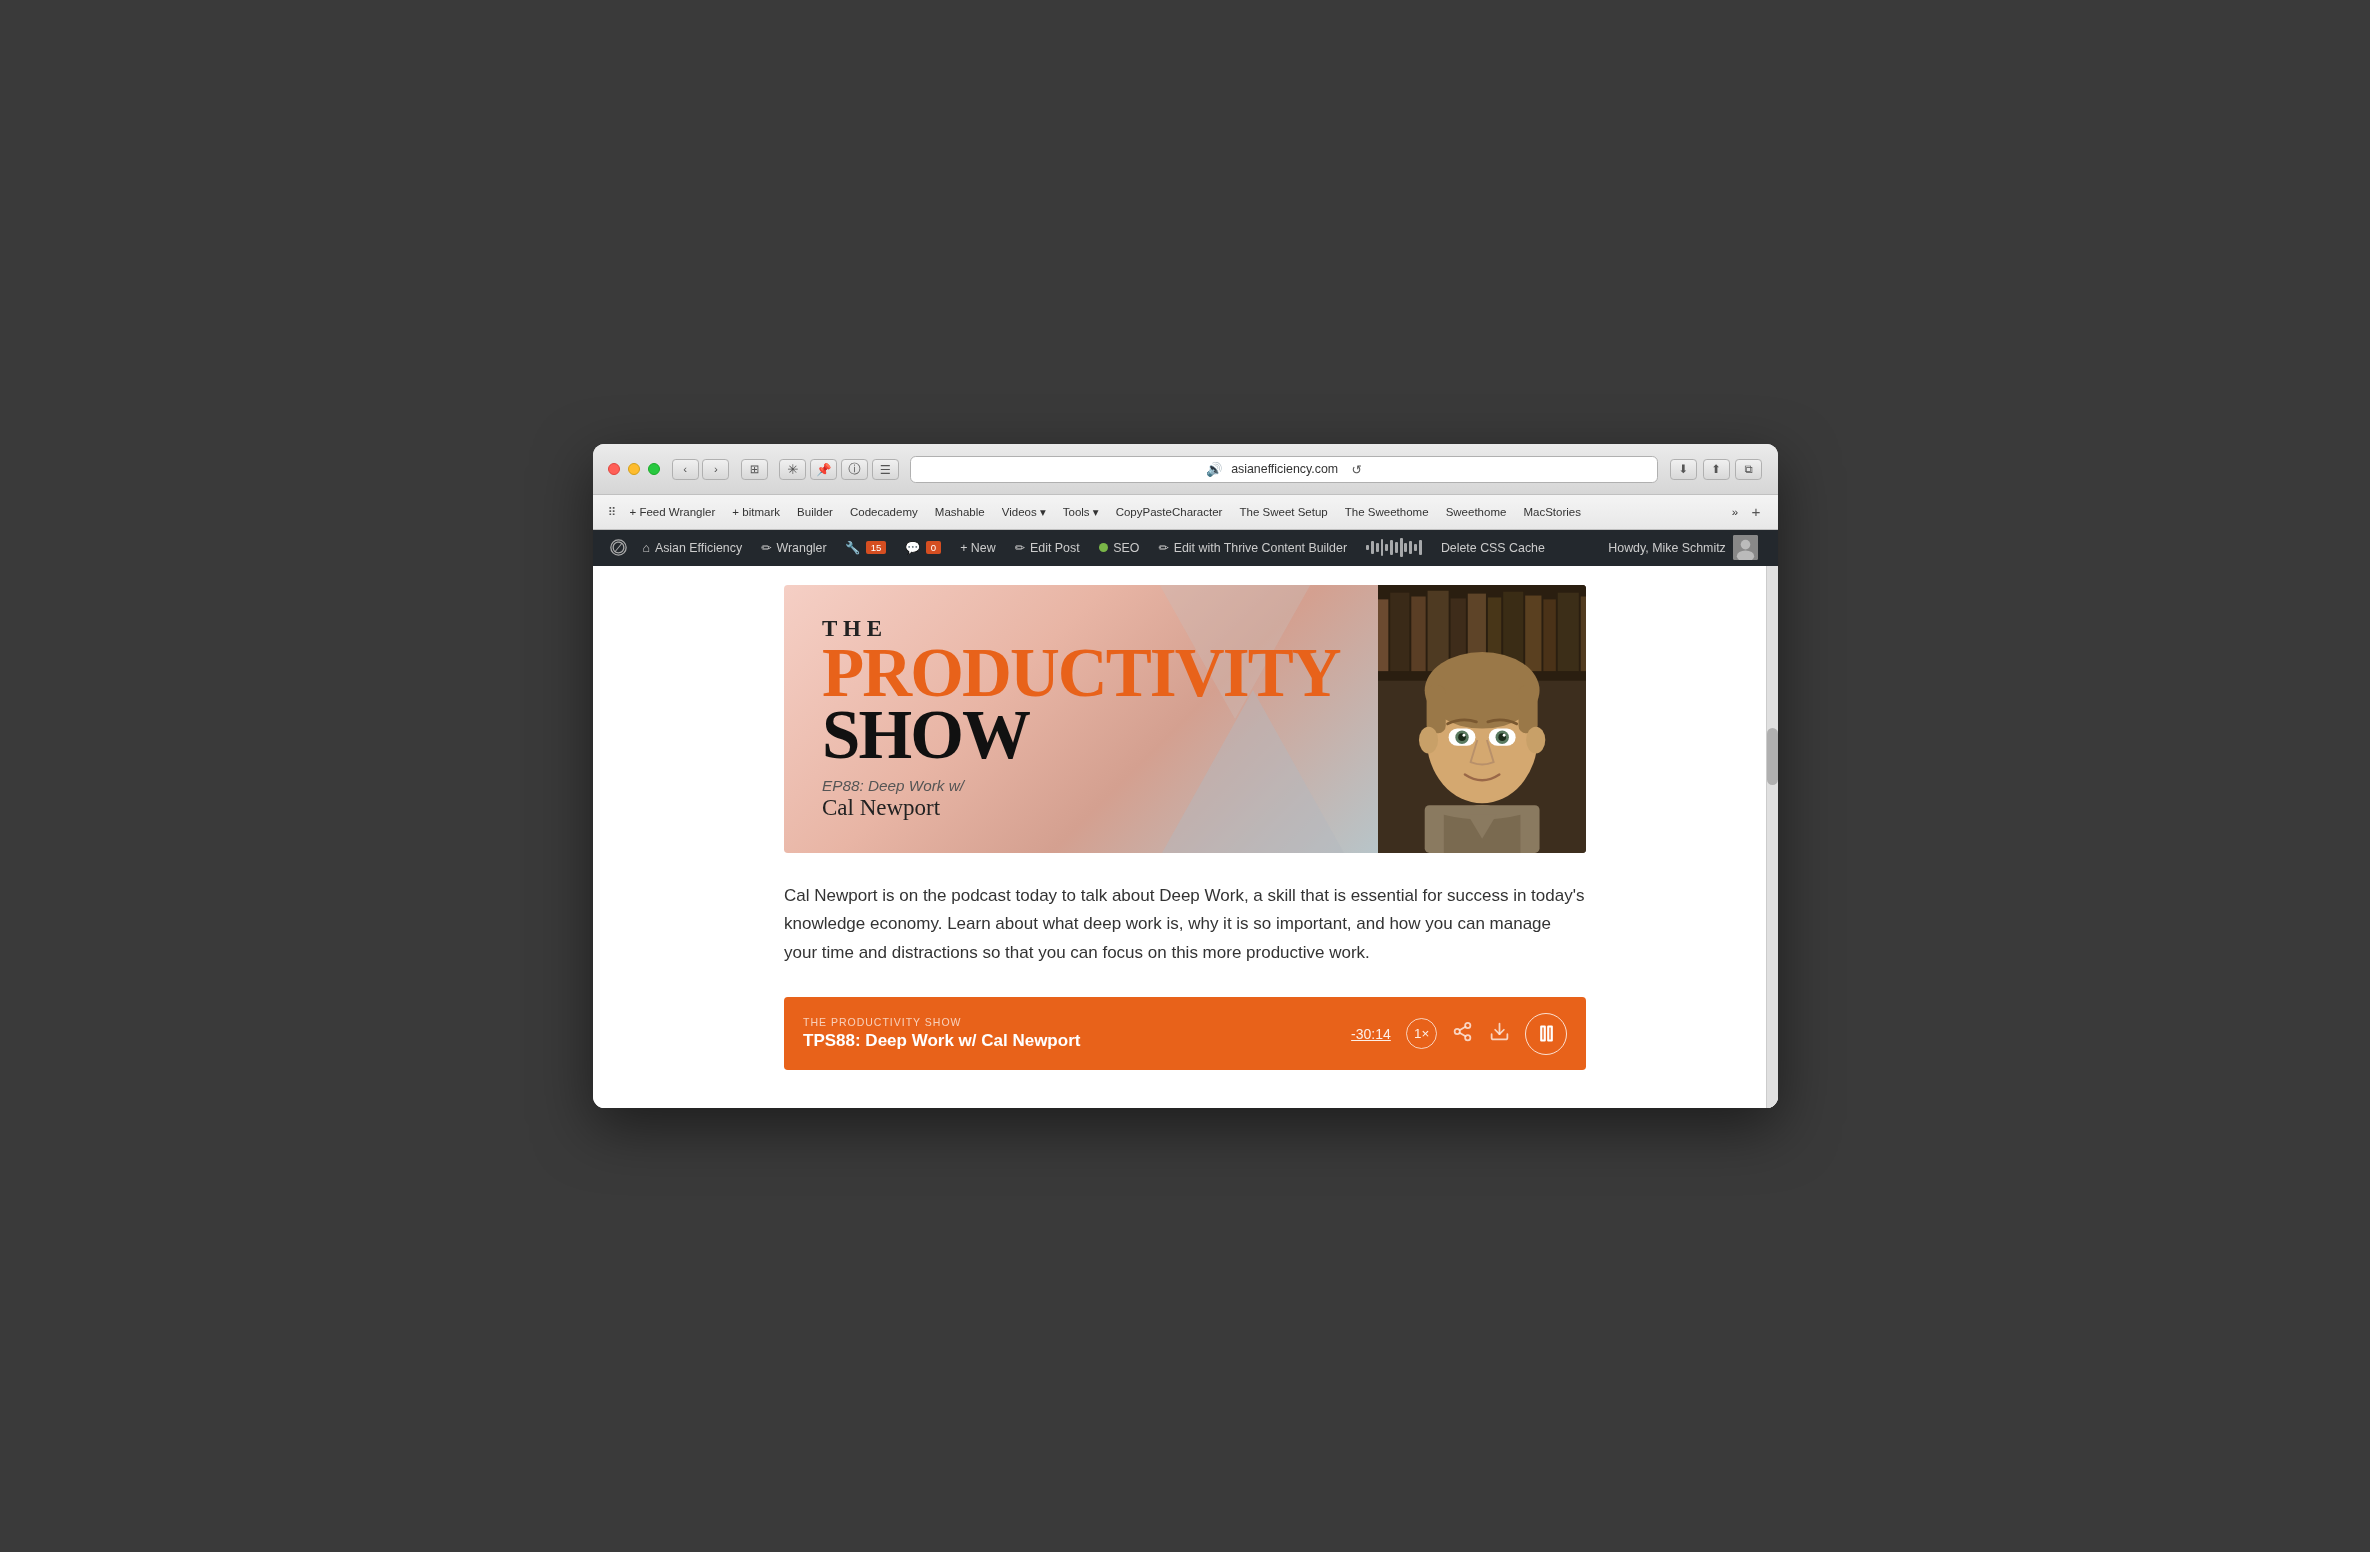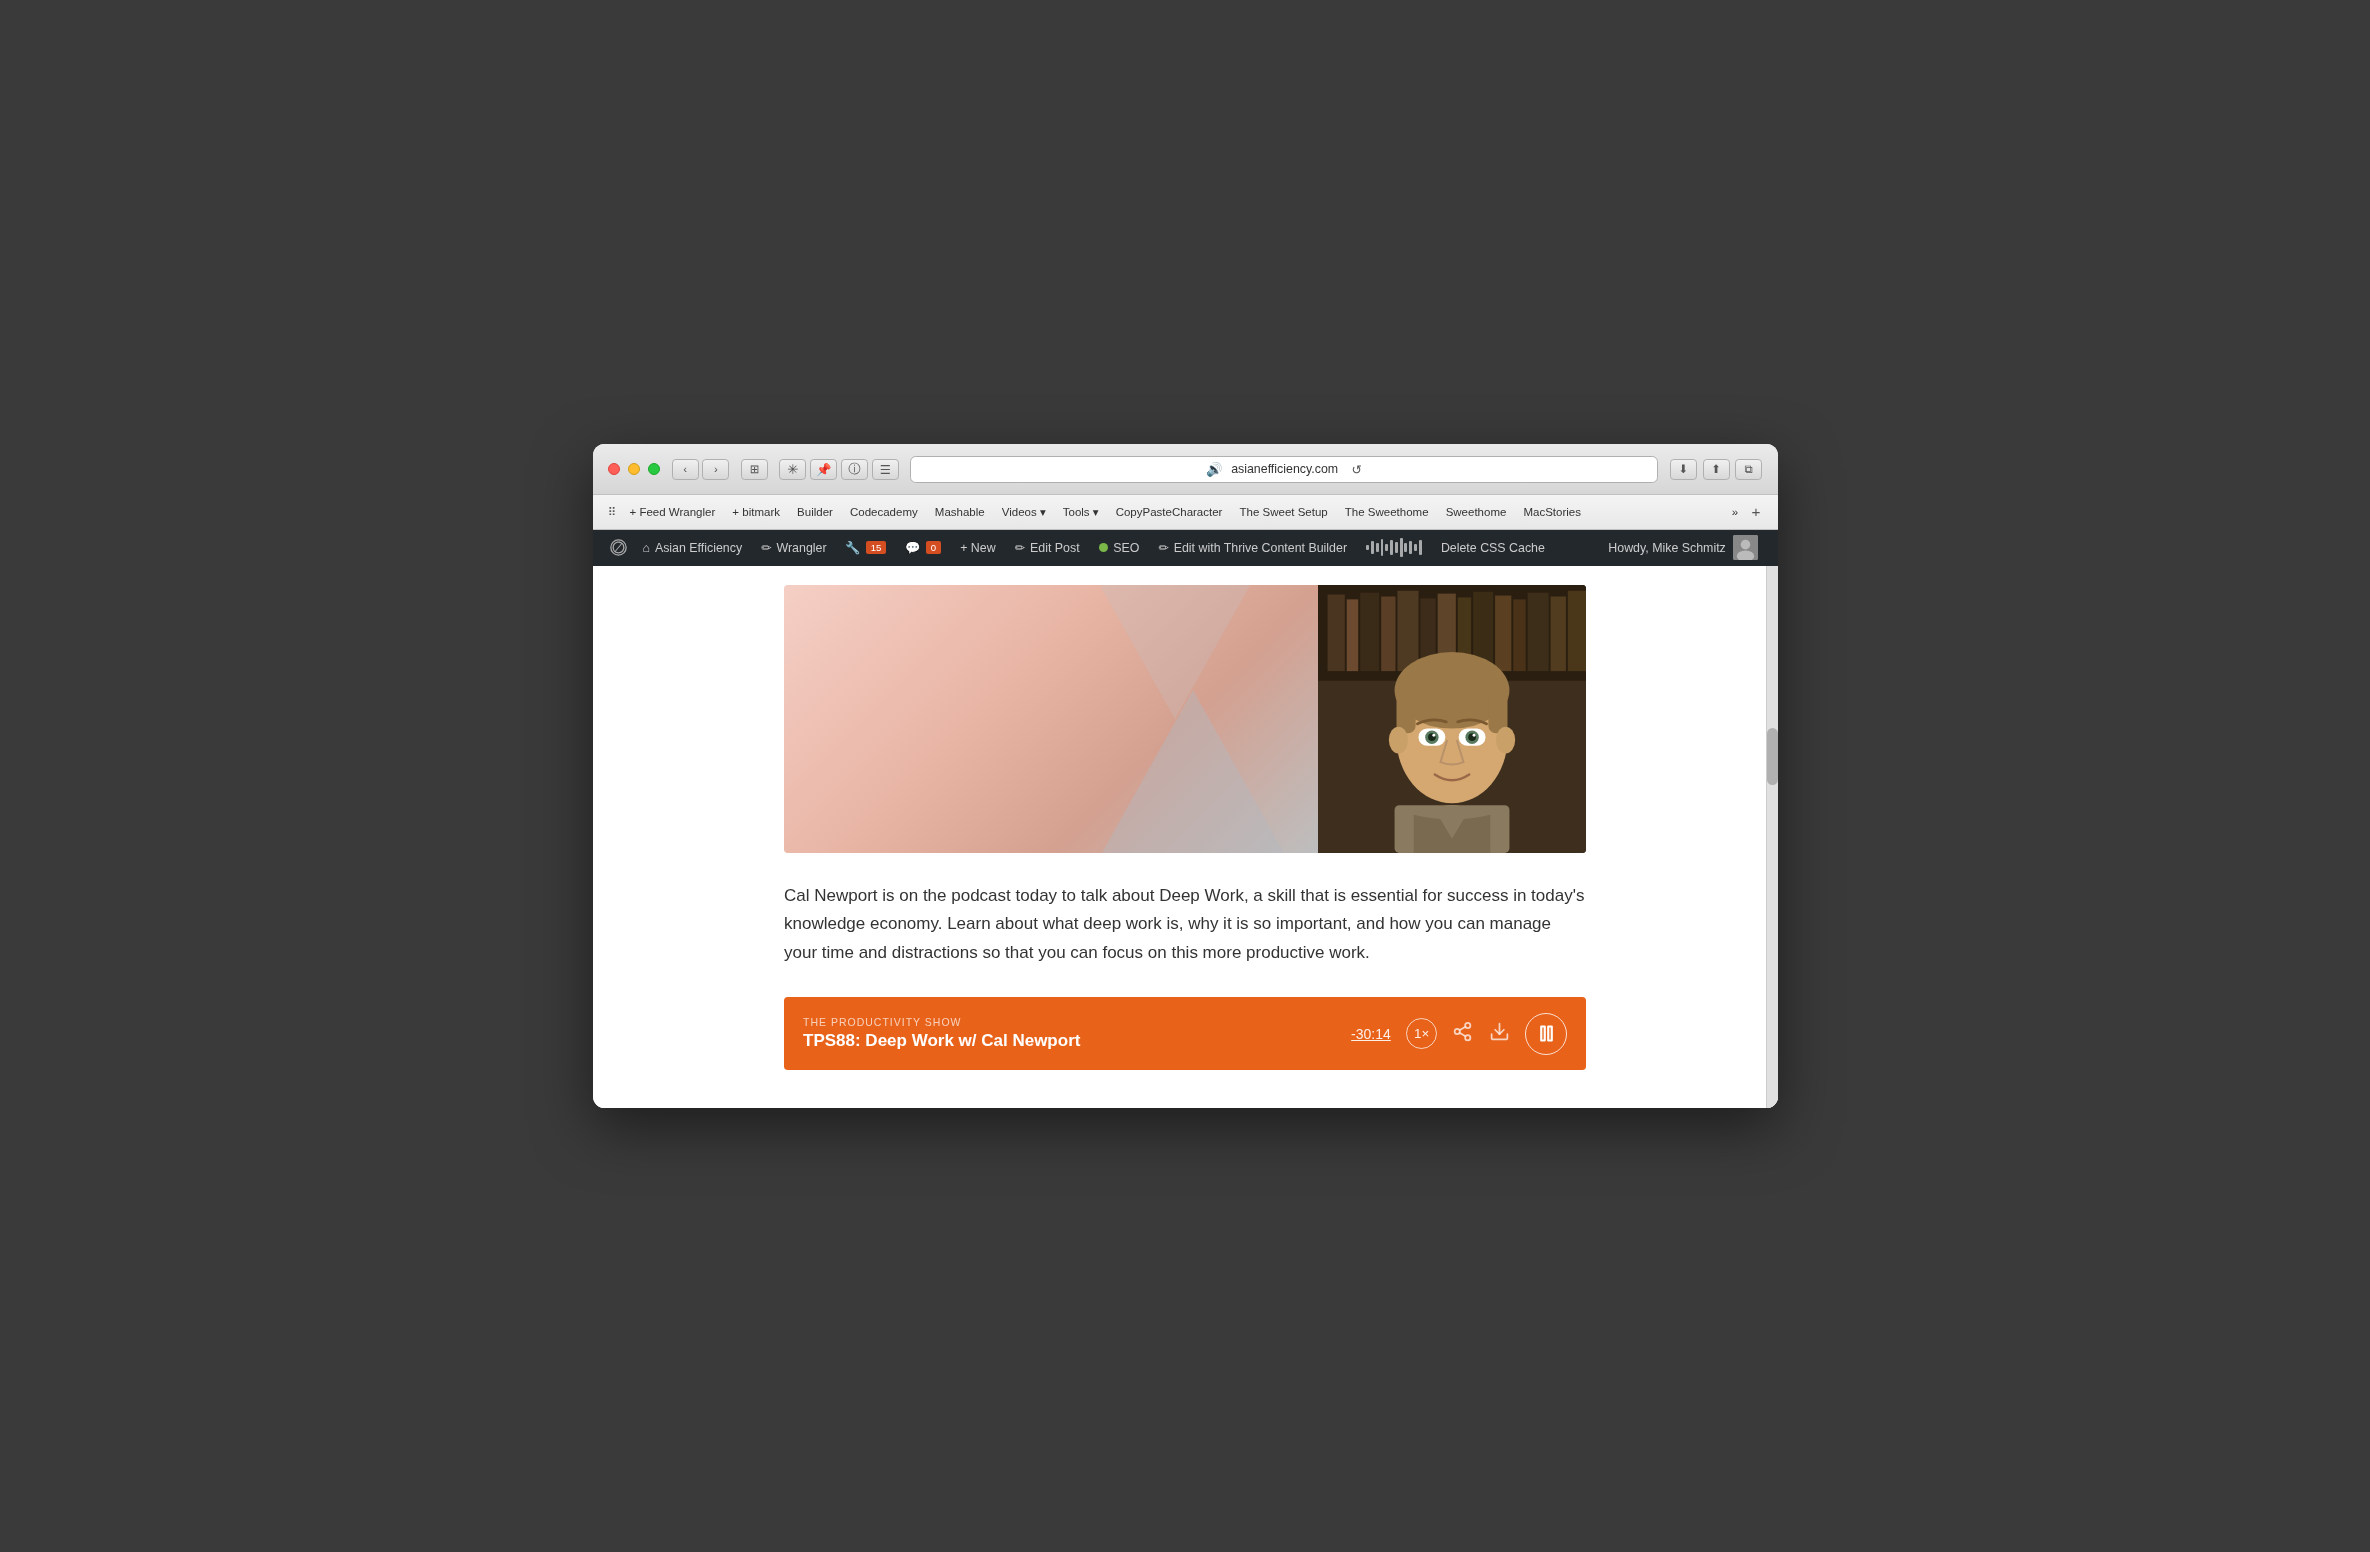--- a/index.html
+++ b/index.html
@@ -563,20 +563,27 @@
   <div class="content-area">
     <div class="content-wrapper">
       <div class="page-content">
 
         <div class="podcast-banner">
           <div class="banner-left">
 
             <div style="position:absolute;top:0;left:0;width:100%;height:100%;overflow:hidden;">
               <div style="position:absolute;top:-19px;right:57px;width:0;height:0;border-left:86px solid transparent;border-right:86px solid transparent;border-top:153px solid rgba(200,190,185,0.35);"></div>
               <div style="position:absolute;bottom:-9.6px;right:29px;width:0;height:0;border-left:96px solid transparent;border-right:96px solid transparent;border-bottom:172px solid rgba(180,185,190,0.45);"></div>
+            </div>
+            <div style="position:relative;">
+              <div class="banner-the">THE</div>
+              <div class="banner-productivity">PRODUCTIVITY</div>
+              <div class="banner-show">SHOW</div>
+              <div class="banner-ep">EP88: Deep Work w/</div>
+              <div class="banner-name">Cal Newport</div>
             </div>
           </div>
           <div class="banner-photo">
             
             <svg width="100%" height="100%" viewBox="0 0 280 280" xmlns="http://www.w3.org/2000/svg" preserveAspectRatio="xMidYMid slice">
 
               <rect width="280" height="280" fill="#3d2e1e"></rect>
 
               <rect x="0" y="0" width="280" height="100" fill="#2a1e10"></rect>
               <rect x="10" y="10" width="18" height="80" fill="#4a3520"></rect>

